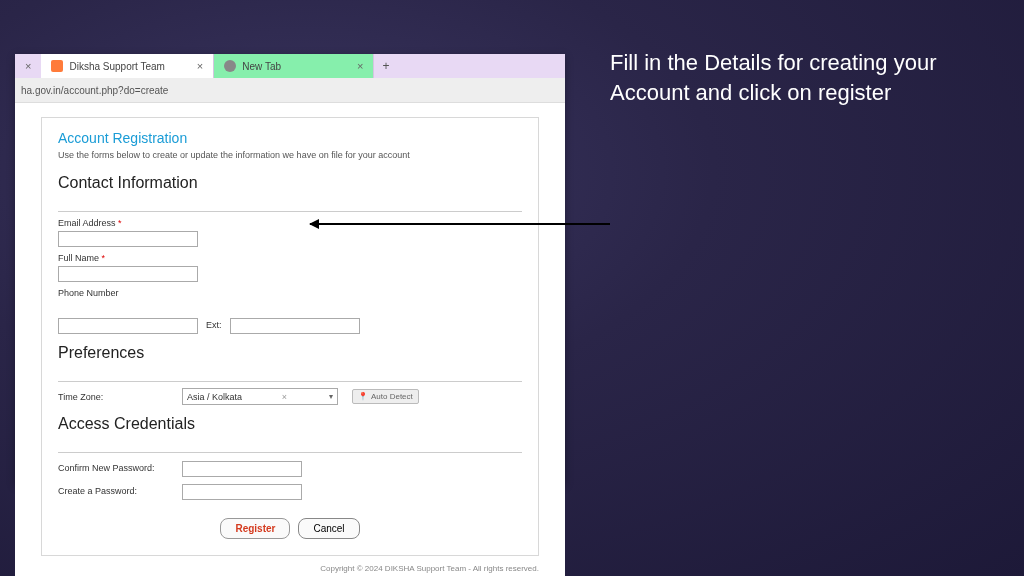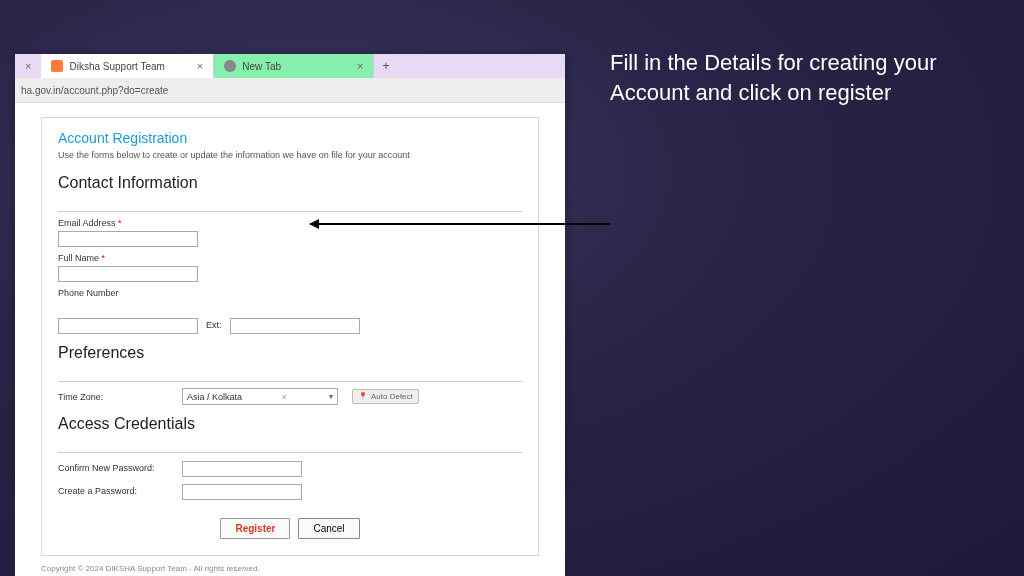--- a/index.html
+++ b/index.html
@@ -140,31 +140,31 @@
   .btn-row {
     display: flex;
     justify-content: center;
     gap: 8px;
     margin-top: 18px;
   }
   .btn {
     font-size: 10px;
     padding: 4px 14px;
     border: 1px solid #888;
-    border-radius: 1px;
+    border-radius: 8px;
     background: #fafafa;
     cursor: pointer;
   }
   .btn.primary {
     color: #d43a1e;
     font-weight: bold;
     border-color: #999;
   }
   .footer-txt {
-    text-align: left;
+    text-align: right;
     font-size: 8px;
     color: #888;
     margin-top: 8px;
   }
   .instructions {
     position: absolute;
     left: 610px;
     top: 48px;
     width: 400px;
     color: #fff;

